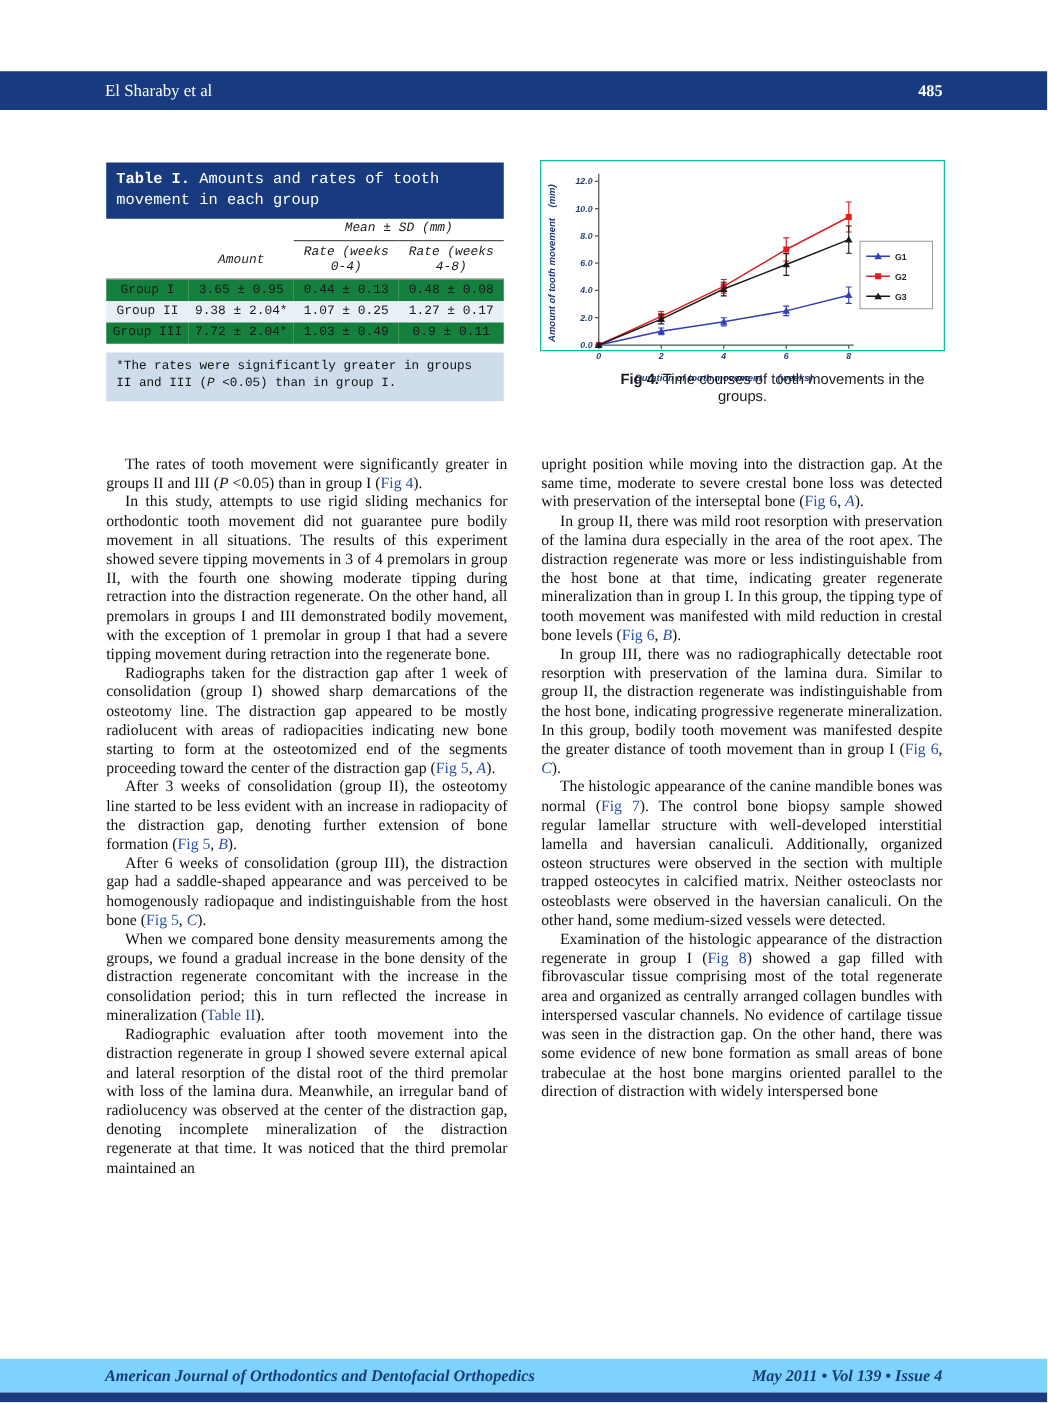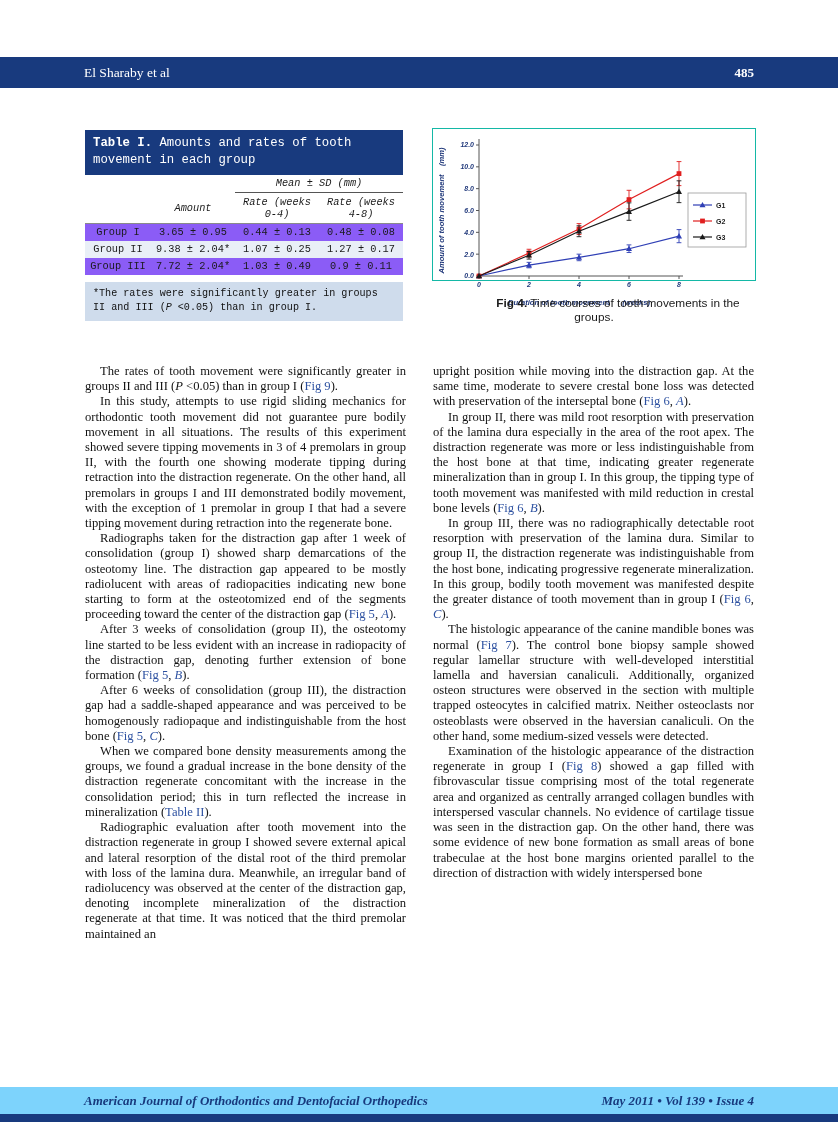--- a/index.html
+++ b/index.html
@@ -16,21 +16,21 @@
   
   .table-block { position:absolute; left:85px; top:130px; width:318px;
                  font-family:Liberation Mono, monospace; }
   .table-title { background:#183a7e; color:#fff; font-size:12.3px; line-height:1.38; padding:5px 8px 6px; }
   .table-title b { font-weight:bold; }
   table.t1 { width:100%; border-collapse:collapse; font-size:10.3px; color:#1a1a1a; }
   table.t1 td, table.t1 th { padding:2.5px 2px; text-align:center; font-weight:normal; }
   .span-head { font-style:italic; border-bottom:1px solid #555; padding-bottom:1px; }
   tr.colhead-row td, tr.colhead-row th { font-style:italic; border-bottom:1px solid #8a8a8a; padding:3px 2px; }
   td.rowhead { text-align:left; padding-left:6px; }
-  tr.shade-a { background:#8b5cf6;padding-left:32px; }
+  tr.shade-a { background:#15803d;padding-left:32px; }
   tr.shade-b { background:#e9eff7; }
   .footnote { margin-top:7px; background:#cfdcec; padding:5px 8px 6px; font-size:10.1px; line-height:1.4; color:#111; }
 
   
   .figure-block { position:absolute; left:432px; top:128px; width:324px; }
   .chart-frame { width:324px; height:153px; border:1px solid #14b8a6; background:#fff; }
   .caption { margin-top:15px; text-align:center; font-family:"Liberation Sans", sans-serif;
              font-size:11.8px; color:#1a1a1a; }
   .caption b { font-weight:bold;padding-left:48px; }
   .chart-tick { font:bold italic 7px "Liberation Sans", sans-serif; fill:#21397b; }
@@ -209,21 +209,21 @@
           <text class="chart-legend" x="283" y="110.8">G3</text>
         </svg>
     </div>
     <div class="caption">
       <b>Fig 4.</b>
       <span>Time courses of tooth movements in the groups.</span>
     </div>
   </section>
 
   <section class="col" id="col-left">
-      <p>The rates of tooth movement were significantly greater in groups II and III (<i>P</i> &lt;0.05) than in group I (<span class="ref">Fig 9</span>).</p>
+      <p>The rates of tooth movement were significantly greater in groups II and III (<i>P</i> &lt;0.05) than in group I (<span class="ref">Fig 4</span>).</p>
       <p>In this study, attempts to use rigid sliding mechanics for orthodontic tooth movement did not guarantee pure bodily movement in all situations. The results of this experiment showed severe tipping movements in 3 of 4 premolars in group II, with the fourth one showing moderate tipping during retraction into the distraction regenerate. On the other hand, all premolars in groups I and III demonstrated bodily movement, with the exception of 1 premolar in group I that had a severe tipping movement during retraction into the regenerate bone.</p>
       <p>Radiographs taken for the distraction gap after 1 week of consolidation (group I) showed sharp demarcations of the osteotomy line. The distraction gap appeared to be mostly radiolucent with areas of radiopacities indicating new bone starting to form at the osteotomized end of the segments proceeding toward the center of the distraction gap (<span class="ref">Fig 5</span>, <span class="ref italic">A</span>).</p>
       <p>After 3 weeks of consolidation (group II), the osteotomy line started to be less evident with an increase in radiopacity of the distraction gap, denoting further extension of bone formation (<span class="ref">Fig 5</span>, <span class="ref italic">B</span>).</p>
       <p>After 6 weeks of consolidation (group III), the distraction gap had a saddle-shaped appearance and was perceived to be homogenously radiopaque and indistinguishable from the host bone (<span class="ref">Fig 5</span>, <span class="ref italic">C</span>).</p>
       <p>When we compared bone density measurements among the groups, we found a gradual increase in the bone density of the distraction regenerate concomitant with the increase in the consolidation period; this in turn reflected the increase in mineralization (<span class="ref">Table II</span>).</p>
       <p>Radiographic evaluation after tooth movement into the distraction regenerate in group I showed severe external apical and lateral resorption of the distal root of the third premolar with loss of the lamina dura. Meanwhile, an irregular band of radiolucency was observed at the center of the distraction gap, denoting incomplete mineralization of the distraction regenerate at that time. It was noticed that the third premolar maintained an</p>
     </section>
   <section class="col" id="col-right">
       <p class="no-indent">upright position while moving into the distraction gap. At the same time, moderate to severe crestal bone loss was detected with preservation of the interseptal bone (<span class="ref">Fig 6</span>, <span class="ref italic">A</span>).</p>
       <p>In group II, there was mild root resorption with preservation of the lamina dura especially in the area of the root apex. The distraction regenerate was more or less indistinguishable from the host bone at that time, indicating greater regenerate mineralization than in group I. In this group, the tipping type of tooth movement was manifested with mild reduction in crestal bone levels (<span class="ref">Fig 6</span>, <span class="ref italic">B</span>).</p>

